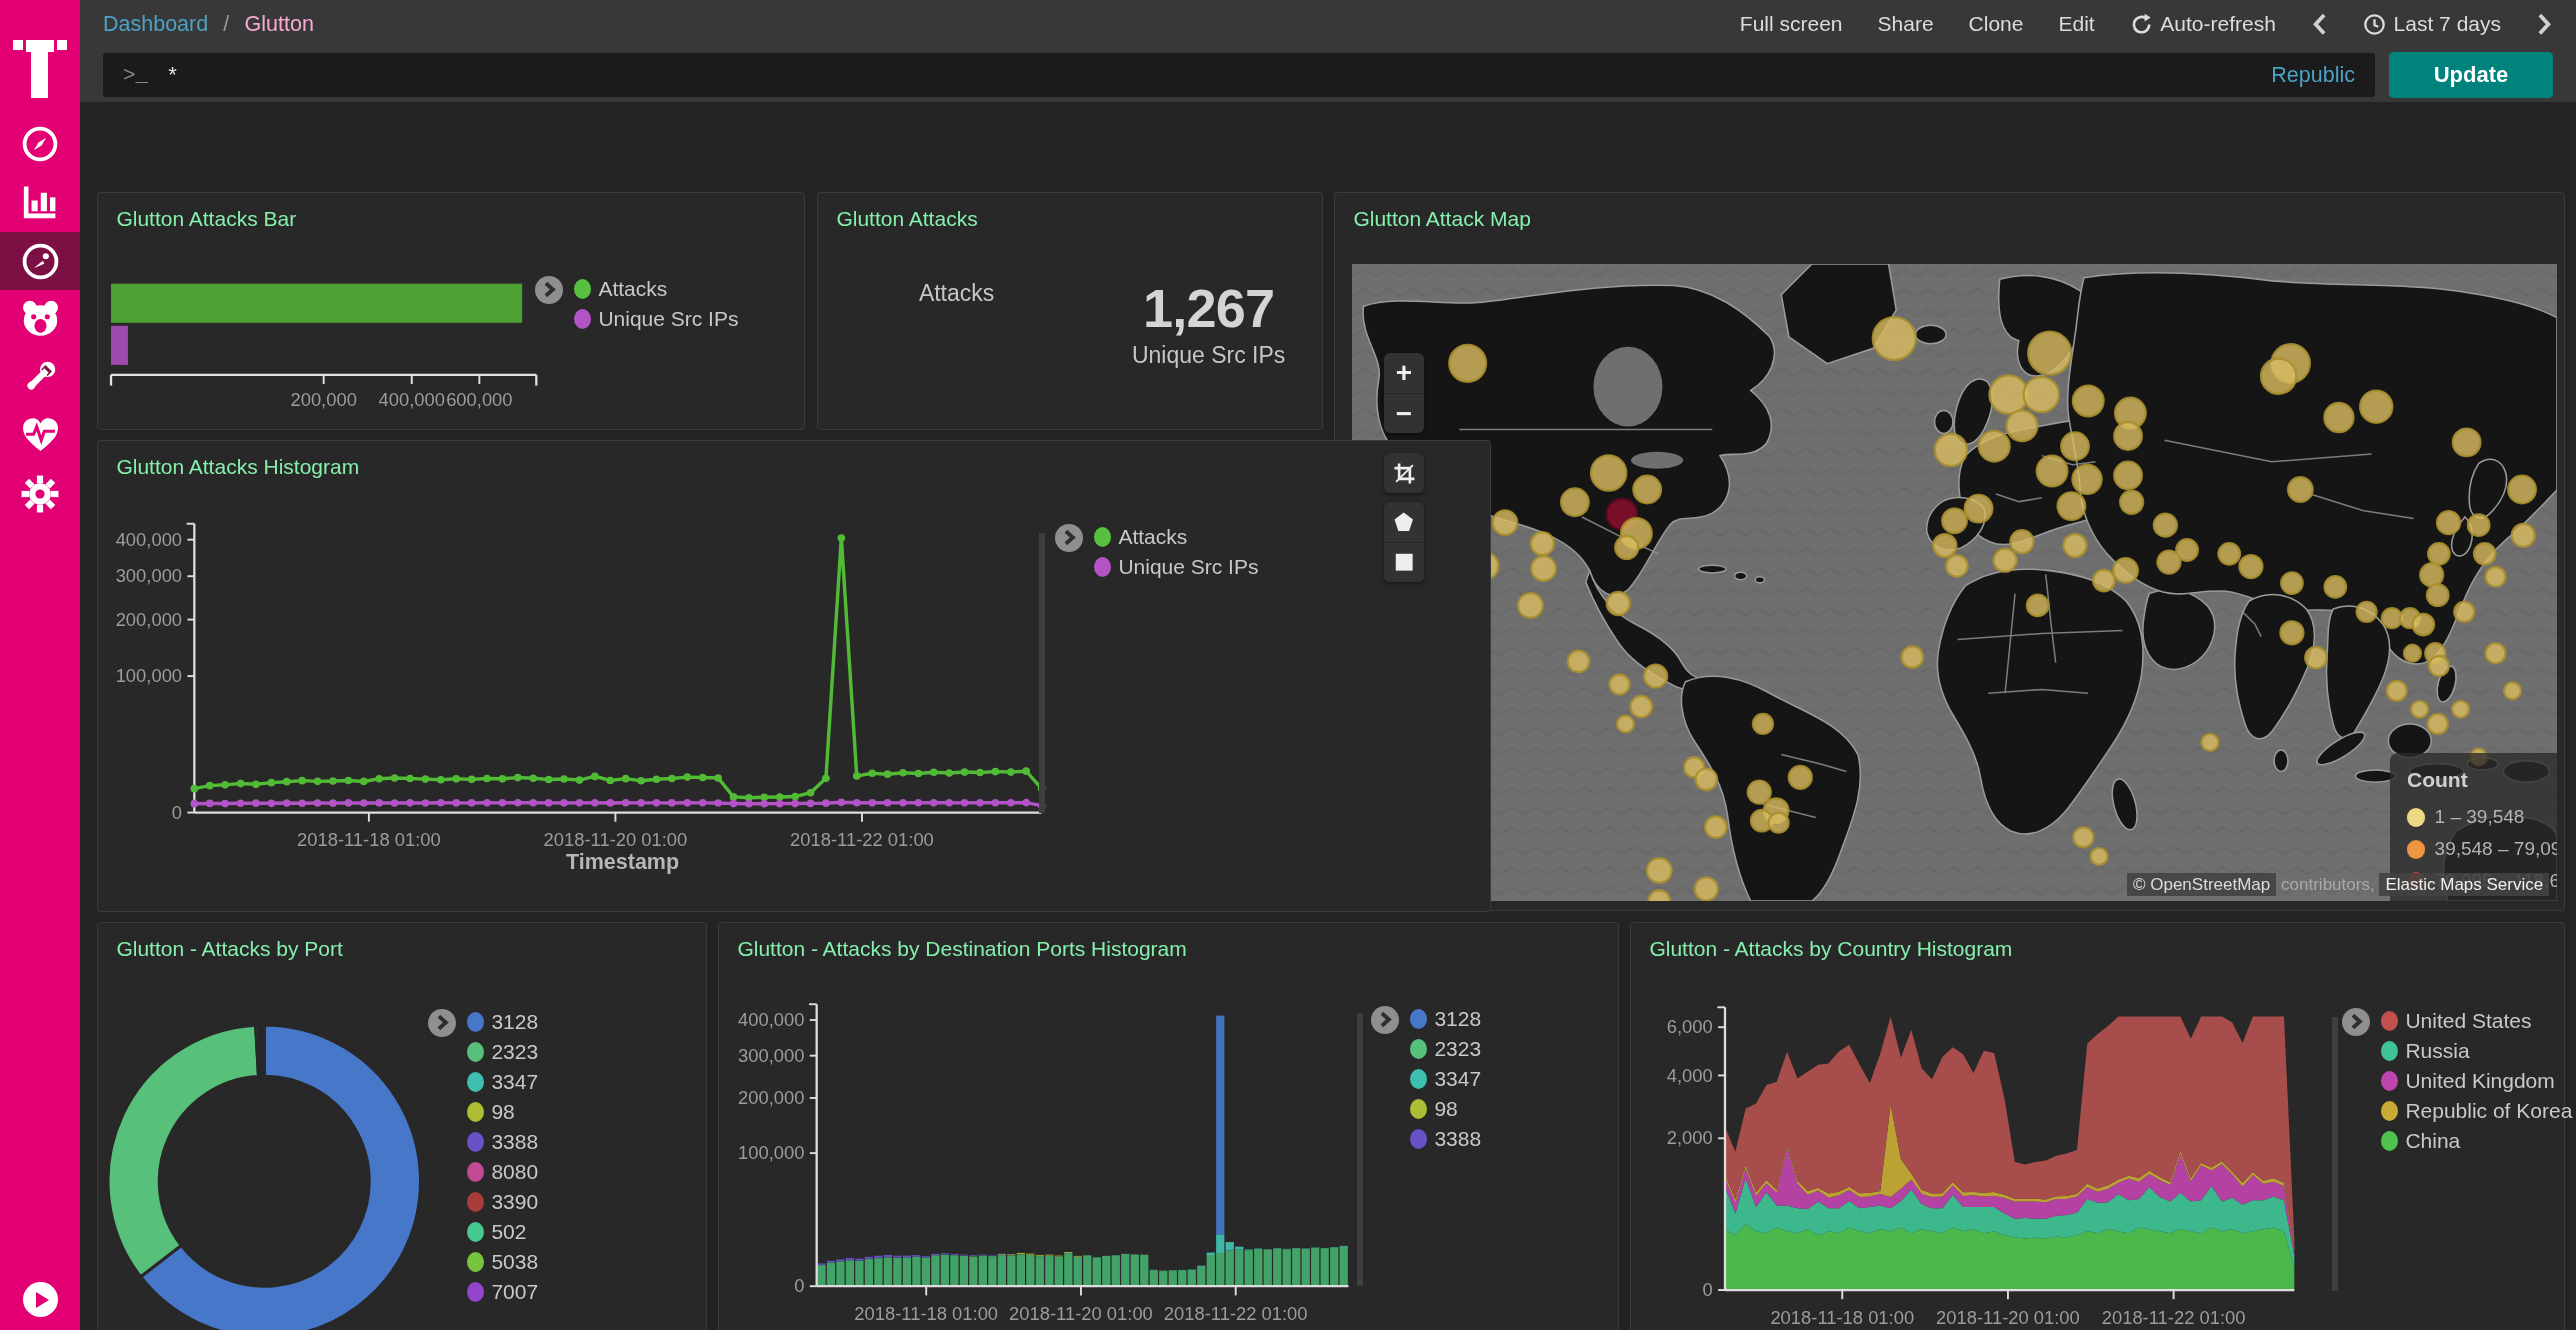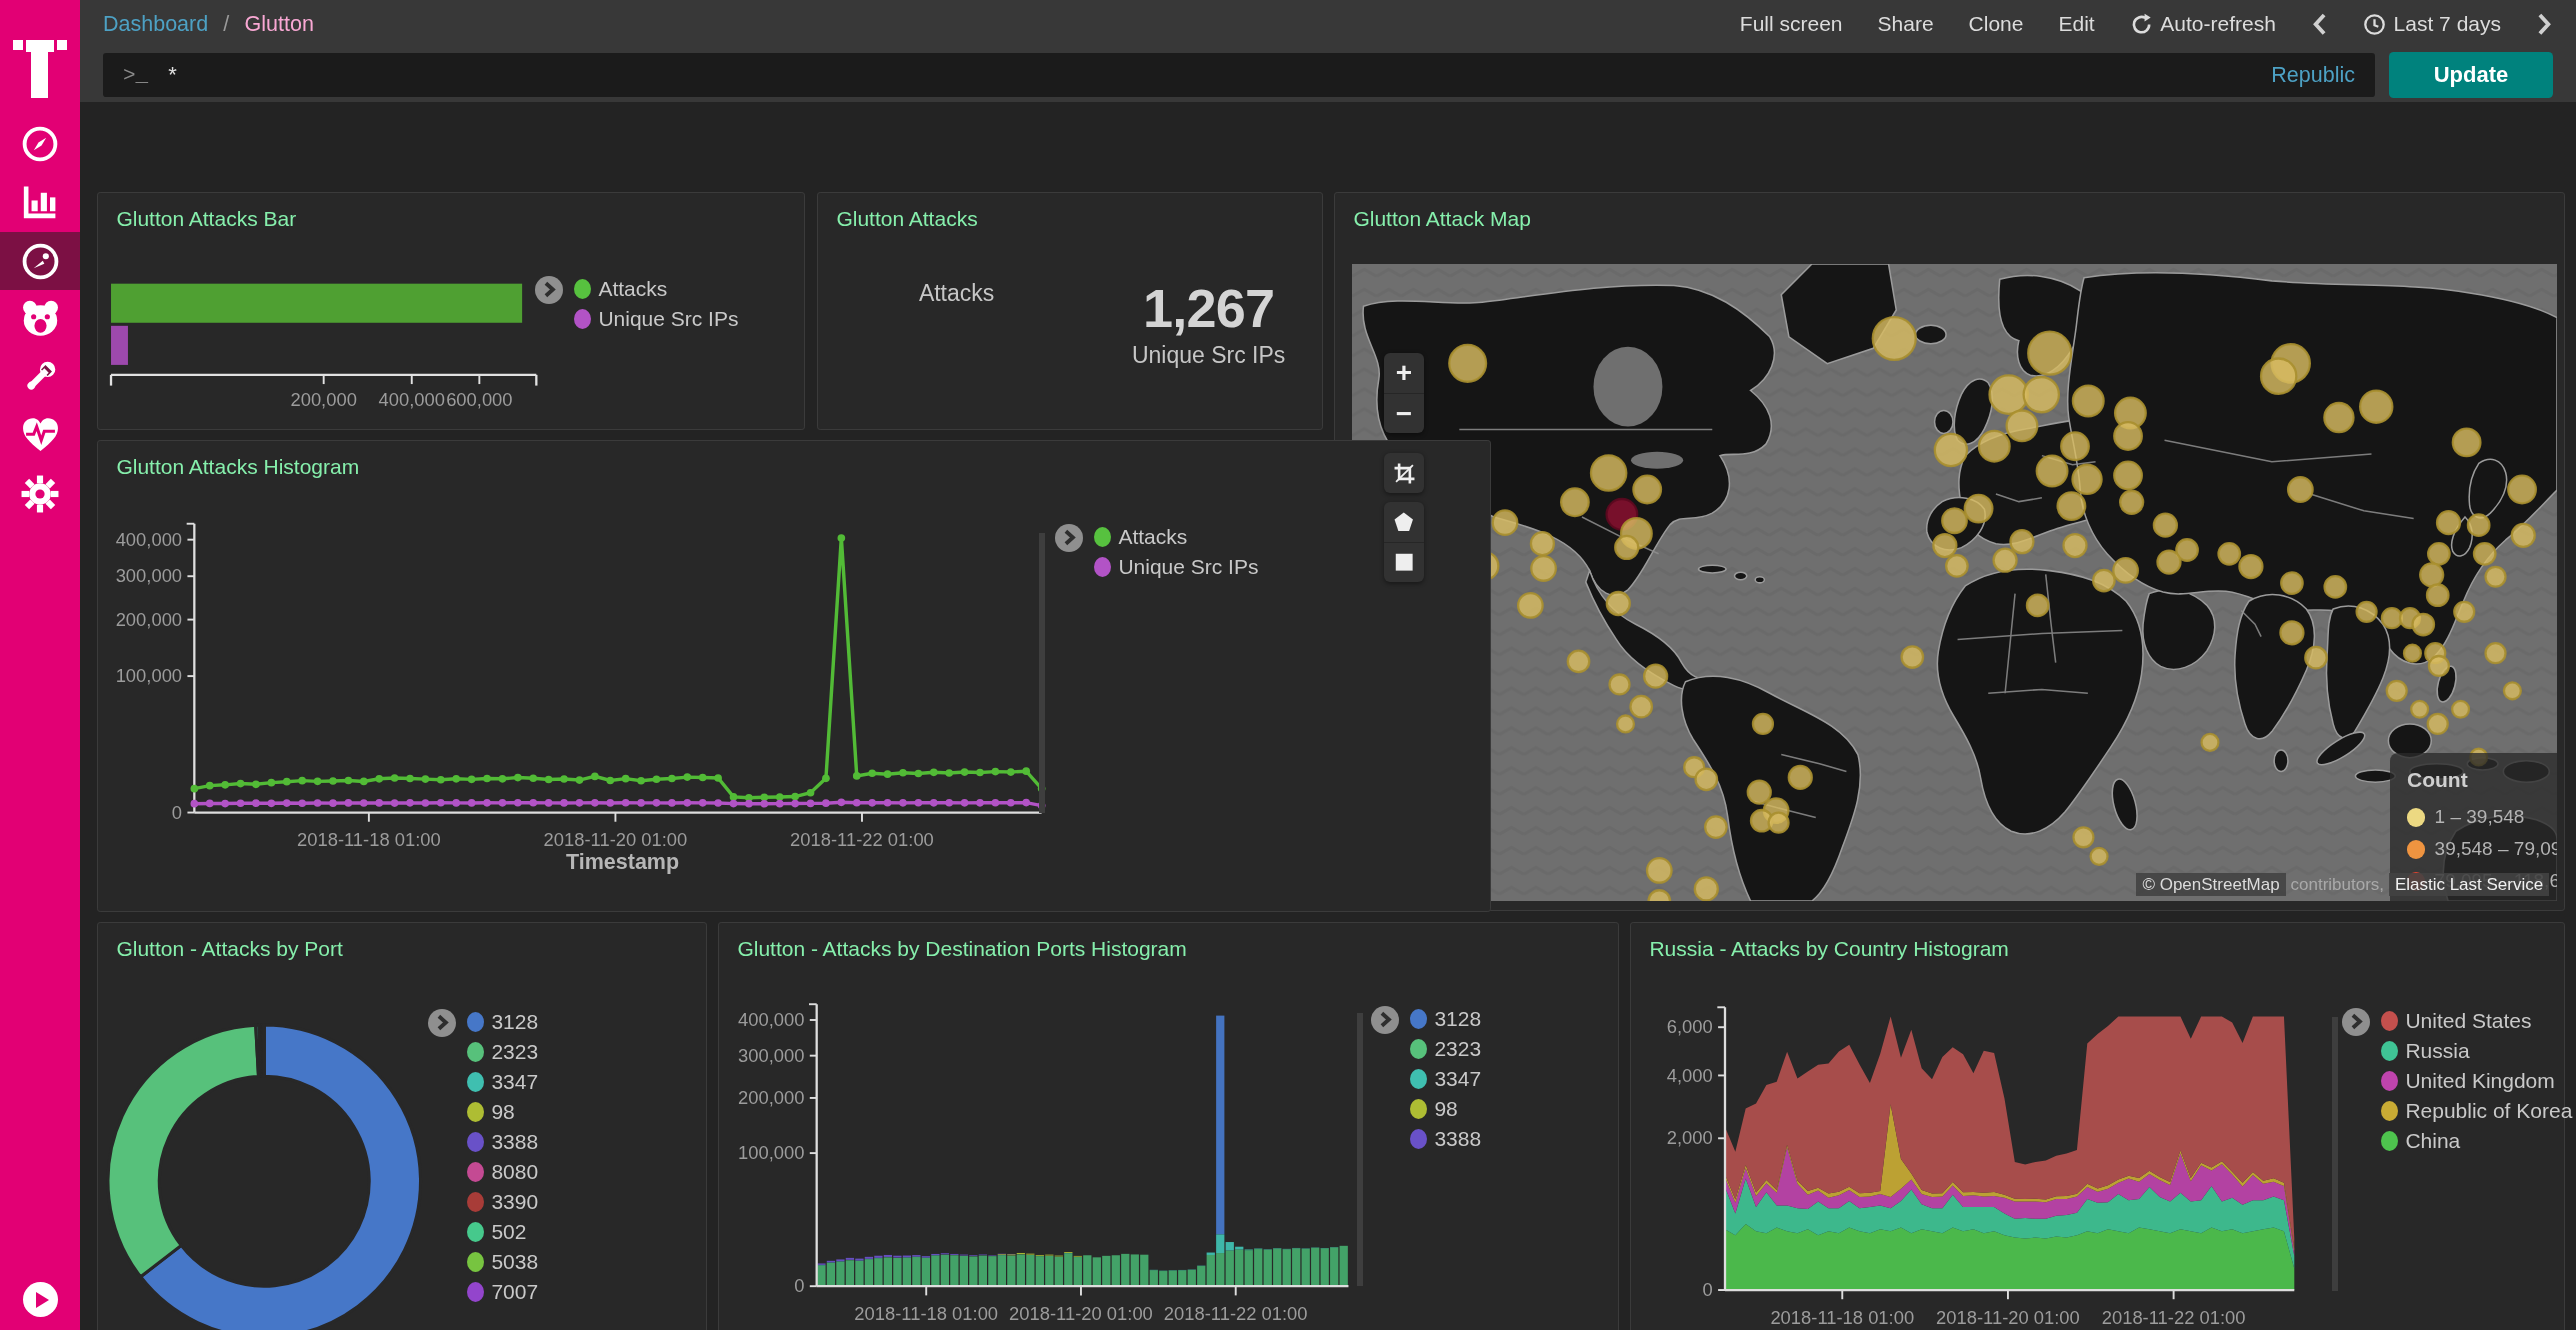--- a/index.html
+++ b/index.html
@@ -509,21 +509,21 @@
             <div class="mrow">
               <span class="mdot" style="background: rgb(232, 67, 46);"></span>
               <span class="mlab">79,095 – 118,642</span>
             </div>
             <div class="mrow"></div>
           </div>
       </div>
 
       
       <div class="attribution">
-        <span class="chip">© OpenStreetMap</span><span> contributors, </span><span class="chip2">Elastic Last Service</span>
+        <span class="chip">© OpenStreetMap</span><span> contributors, </span><span class="chip2">Elastic Maps Service</span>
       </div>
     </div>
   </div>
 
   <div class="panel" id="panelD">
     <div class="panel-title">Glutton Attacks Histogram</div>
     <svg id="svgD" width="1043" height="429" viewBox="0 0 1360 560">
         <line x1="125" y1="108" x2="125" y2="485" stroke="#dedede" stroke-width="3"></line>
         <line x1="115" y1="108" x2="125" y2="108" stroke="#dedede" stroke-width="2.5"></line>
         <line x1="125" y1="485" x2="1231" y2="485" stroke="#dedede" stroke-width="3"></line>
@@ -913,21 +913,21 @@
           </div>
           <div class="legend-item">
             <span class="dot" style="background: rgb(105, 81, 200);"></span>
             <span class="ltext">3388</span>
           </div>
         </div>
     </div>
   </div>
 
   <div class="panel" id="panelG">
-    <div class="panel-title">Russia - Attacks by Country Histogram</div>
+    <div class="panel-title">Glutton - Attacks by Country Histogram</div>
     <svg id="svgG" width="932" height="472" viewBox="0 0 1215 616">
         <path d="M122,399.7888119790373 L135.5090909090909,407.6 L149.01818181818183,392.681609054706 L162.52727272727273,402.3040969903767 L176.03636363636363,404.90471830655633 L189.54545454545456,397.3509762647276 L203.05454545454546,402.3040969903767 L216.56363636363636,404.90471830655633 L230.07272727272726,399.7888119790373 L243.58181818181816,407.6 L257.0909090909091,402.3040969903767 L270.6,404.90471830655633 L284.1090909090909,397.3509762647276 L297.6181818181818,402.3040969903767 L311.1272727272727,404.90471830655633 L324.6363636363636,399.7888119790373 L338.1454545454545,402.3040969903767 L351.6545454545454,397.3509762647276 L365.16363636363633,404.90471830655633 L378.6727272727273,399.7888119790373 L392.1818181818182,402.3040969903767 L405.6909090909091,404.90471830655633 L419.2,397.3509762647276 L432.7090909090909,402.3040969903767 L446.2181818181818,399.7888119790373 L459.72727272727275,404.90471830655633 L473.23636363636365,402.3040969903767 L486.74545454545455,407.6 L500.25454545454545,410.40109890990067 L513.7636363636364,411.84544806080646 L527.2727272727273,410.40109890990067 L540.7818181818182,411.84544806080646 L554.290909090909,408.9865397556683 L567.8,410.40109890990067 L581.3090909090909,407.6 L594.8181818181818,402.3040969903767 L608.3272727272727,404.90471830655633 L621.8363636363636,399.7888119790373 L635.3454545454546,402.3040969903767 L648.8545454545455,404.90471830655633 L662.3636363636364,397.3509762647276 L675.8727272727273,399.7888119790373 L689.3818181818182,402.3040969903767 L702.8909090909091,404.90471830655633 L716.4,399.7888119790373 L729.9090909090909,402.3040969903767 L743.4181818181818,404.90471830655633 L756.9272727272727,397.3509762647276 L770.4363636363636,402.3040969903767 L783.9454545454546,399.7888119790373 L797.4545454545455,404.90471830655633 L810.9636363636364,402.3040969903767 L824.4727272727273,399.7888119790373 L837.9818181818182,397.3509762647276 L851.4909090909091,402.3040969903767 L865,450.9946159022673 L865,479 L851.4909090909091,479 L837.9818181818182,479 L824.4727272727273,479 L810.9636363636364,479 L797.4545454545455,479 L783.9454545454546,479 L770.4363636363636,479 L756.9272727272727,479 L743.4181818181818,479 L729.9090909090909,479 L716.4,479 L702.8909090909091,479 L689.3818181818182,479 L675.8727272727273,479 L662.3636363636364,479 L648.8545454545455,479 L635.3454545454546,479 L621.8363636363636,479 L608.3272727272727,479 L594.8181818181818,479 L581.3090909090909,479 L567.8,479 L554.290909090909,479 L540.7818181818182,479 L527.2727272727273,479 L513.7636363636364,479 L500.25454545454545,479 L486.74545454545455,479 L473.23636363636365,479 L459.72727272727275,479 L446.2181818181818,479 L432.7090909090909,479 L419.2,479 L405.6909090909091,479 L392.1818181818182,479 L378.6727272727273,479 L365.16363636363633,479 L351.6545454545454,479 L338.1454545454545,479 L324.6363636363636,479 L311.1272727272727,479 L297.6181818181818,479 L284.1090909090909,479 L270.6,479 L257.0909090909091,479 L243.58181818181816,479 L230.07272727272726,479 L216.56363636363636,479 L203.05454545454546,479 L189.54545454545456,479 L176.03636363636363,479 L162.52727272727273,479 L149.01818181818183,479 L135.5090909090909,479 L122,479 Z" fill="#4ec44e" opacity="0.92"></path>
         <path d="M122,344.6908961216129 L135.5090909090909,379.000776926095 L149.01818181818183,333.4797555717366 L162.52727272727273,370.5356137853393 L176.03636363636363,351.42940415959123 L189.54545454545456,368.7426925498638 L203.05454545454546,368.7426925498638 L216.56363636363636,372.35867448454934 L230.07272727272726,373.281993382977 L243.58181818181816,363.53084327905503 L257.0909090909091,372.35867448454934 L270.6,372.35867448454934 L284.1090909090909,362.68490408179366 L297.6181818181818,372.35867448454934 L311.1272727272727,370.5356137853393 L324.6363636363636,368.7426925498638 L338.1454545454545,372.35867448454934 L351.6545454545454,362.68490408179366 L365.16363636363633,347.6431050680862 L378.6727272727273,366.9784636090693 L392.1818181818182,372.35867448454934 L405.6909090909091,372.35867448454934 L419.2,354.5413507038768 L432.7090909090909,370.5356137853393 L446.2181818181818,370.5356137853393 L459.72727272727275,370.5356137853393 L473.23636363636365,370.5356137853393 L486.74545454545455,379.000776926095 L500.25454545454545,386.1166488380349 L513.7636363636364,385.0670861322171 L527.2727272727273,386.1166488380349 L540.7818181818182,386.1166488380349 L554.290909090909,381.98650371449105 L567.8,380.98115565793563 L581.3090909090909,378.025151646561 L594.8181818181818,360.18321796855594 L608.3272727272727,365.2415920267192 L621.8363636363636,364.3830258241356 L635.3454545454546,353.7561148429562 L648.8545454545455,361.84507298847 L662.3636363636364,360.18321796855594 L675.8727272727273,344.6908961216129 L689.3818181818182,357.7331296431138 L702.8909090909091,363.53084327905503 L716.4,352.2002305267808 L729.9090909090909,363.53084327905503 L743.4181818181818,361.84507298847 L756.9272727272727,343.2388636102137 L770.4363636363636,363.53084327905503 L783.9454545454546,358.5442883814202 L797.4545454545455,367.8570774598345 L810.9636363636364,361.84507298847 L824.4727272727273,361.84507298847 L837.9818181818182,356.9273608429422 L851.4909090909091,361.84507298847 L865,434.7195997516526 L865,450.9946159022673 L851.4909090909091,402.3040969903767 L837.9818181818182,397.3509762647276 L824.4727272727273,399.7888119790373 L810.9636363636364,402.3040969903767 L797.4545454545455,404.90471830655633 L783.9454545454546,399.7888119790373 L770.4363636363636,402.3040969903767 L756.9272727272727,397.3509762647276 L743.4181818181818,404.90471830655633 L729.9090909090909,402.3040969903767 L716.4,399.7888119790373 L702.8909090909091,404.90471830655633 L689.3818181818182,402.3040969903767 L675.8727272727273,399.7888119790373 L662.3636363636364,397.3509762647276 L648.8545454545455,404.90471830655633 L635.3454545454546,402.3040969903767 L621.8363636363636,399.7888119790373 L608.3272727272727,404.90471830655633 L594.8181818181818,402.3040969903767 L581.3090909090909,407.6 L567.8,410.40109890990067 L554.290909090909,408.9865397556683 L540.7818181818182,411.84544806080646 L527.2727272727273,410.40109890990067 L513.7636363636364,411.84544806080646 L500.25454545454545,410.40109890990067 L486.74545454545455,407.6 L473.23636363636365,402.3040969903767 L459.72727272727275,404.90471830655633 L446.2181818181818,399.7888119790373 L432.7090909090909,402.3040969903767 L419.2,397.3509762647276 L405.6909090909091,404.90471830655633 L392.1818181818182,402.3040969903767 L378.6727272727273,399.7888119790373 L365.16363636363633,404.90471830655633 L351.6545454545454,397.3509762647276 L338.1454545454545,402.3040969903767 L324.6363636363636,399.7888119790373 L311.1272727272727,404.90471830655633 L297.6181818181818,402.3040969903767 L284.1090909090909,397.3509762647276 L270.6,404.90471830655633 L257.0909090909091,402.3040969903767 L243.58181818181816,407.6 L230.07272727272726,399.7888119790373 L216.56363636363636,404.90471830655633 L203.05454545454546,402.3040969903767 L189.54545454545456,397.3509762647276 L176.03636363636363,404.90471830655633 L162.52727272727273,402.3040969903767 L149.01818181818183,392.681609054706 L135.5090909090909,407.6 L122,399.7888119790373 Z" fill="#3fc495" opacity="0.92"></path>
         <path d="M122,332.13852680947156 L135.5090909090909,365.2415920267192 L149.01818181818183,319.9599905200436 L162.52727272727273,356.126875943579 L176.03636363636363,339.67497325705233 L189.54545454545456,352.2002305267808 L203.05454545454546,292.70629888017396 L216.56363636363636,340.38042096331526 L230.07272727272726,354.5413507038768 L243.58181818181816,349.14437602890246 L257.0909090909091,358.5442883814202 L270.6,355.3315723395822 L284.1090909090909,348.39158349655077 L297.6181818181818,357.7331296431138 L311.1272727272727,356.9273608429422 L324.6363636363636,353.7561148429562 L338.1454545454545,357.7331296431138 L351.6545454545454,346.8988674129959 L365.16363636363633,334.8334616867327 L378.6727272727273,353.7561148429562 L392.1818181818182,357.7331296431138 L405.6909090909091,356.9273608429422 L419.2,342.51864032600815 L432.7090909090909,356.126875943579 L446.2181818181818,355.3315723395822 L459.72727272727275,356.9273608429422 L473.23636363636365,356.126875943579 L486.74545454545455,358.5442883814202 L500.25454545454545,363.53084327905503 L513.7636363636364,363.53084327905503 L527.2727272727273,363.53084327905503 L540.7818181818182,364.3830258241356 L554.290909090909,360.18321796855594 L567.8,360.18321796855594 L581.3090909090909,356.9273608429422 L594.8181818181818,344.6908961216129 L608.3272727272727,350.6632075058275 L621.8363636363636,346.8988674129959 L635.3454545454546,338.97307951133655 L648.8545454545455,333.4797555717366 L662.3636363636364,337.579742502111 L675.8727272727273,327.5377274698415 L689.3818181818182,335.5151039843727 L702.8909090909091,341.80219781980134 L716.4,300.7748269528339 L729.9090909090909,336.8881967766765 L743.4181818181818,316.30342067800893 L756.9272727272727,323.0726204532774 L770.4363636363636,314.5056138437452 L783.9454545454546,328.18639114660573 L797.4545454545455,343.9629281670001 L810.9636363636364,328.83785686542285 L824.4727272727273,340.38042096331526 L837.9818181818182,337.579742502111 L851.4909090909091,343.2388636102137 L865,428.5125758232805 L865,434.7195997516526 L851.4909090909091,361.84507298847 L837.9818181818182,356.9273608429422 L824.4727272727273,361.84507298847 L810.9636363636364,361.84507298847 L797.4545454545455,367.8570774598345 L783.9454545454546,358.5442883814202 L770.4363636363636,363.53084327905503 L756.9272727272727,343.2388636102137 L743.4181818181818,361.84507298847 L729.9090909090909,363.53084327905503 L716.4,352.2002305267808 L702.8909090909091,363.53084327905503 L689.3818181818182,357.7331296431138 L675.8727272727273,344.6908961216129 L662.3636363636364,360.18321796855594 L648.8545454545455,361.84507298847 L635.3454545454546,353.7561148429562 L621.8363636363636,364.3830258241356 L608.3272727272727,365.2415920267192 L594.8181818181818,360.18321796855594 L581.3090909090909,378.025151646561 L567.8,380.98115565793563 L554.290909090909,381.98650371449105 L540.7818181818182,386.1166488380349 L527.2727272727273,386.1166488380349 L513.7636363636364,385.0670861322171 L500.25454545454545,386.1166488380349 L486.74545454545455,379.000776926095 L473.23636363636365,370.5356137853393 L459.72727272727275,370.5356137853393 L446.2181818181818,370.5356137853393 L432.7090909090909,370.5356137853393 L419.2,354.5413507038768 L405.6909090909091,372.35867448454934 L392.1818181818182,372.35867448454934 L378.6727272727273,366.9784636090693 L365.16363636363633,347.6431050680862 L351.6545454545454,362.68490408179366 L338.1454545454545,372.35867448454934 L324.6363636363636,368.7426925498638 L311.1272727272727,370.5356137853393 L297.6181818181818,372.35867448454934 L284.1090909090909,362.68490408179366 L270.6,372.35867448454934 L257.0909090909091,372.35867448454934 L243.58181818181816,363.53084327905503 L230.07272727272726,373.281993382977 L216.56363636363636,372.35867448454934 L203.05454545454546,368.7426925498638 L189.54545454545456,368.7426925498638 L176.03636363636363,351.42940415959123 L162.52727272727273,370.5356137853393 L149.01818181818183,333.4797555717366 L135.5090909090909,379.000776926095 L122,344.6908961216129 Z" fill="#bf44ad" opacity="0.92"></path>
         <path d="M122,328.18639114660573 L135.5090909090909,361.0112195685865 L149.01818181818183,315.7019525294552 L162.52727272727273,351.8142333797951 L176.03636363636363,335.5151039843727 L189.54545454545456,348.39158349655077 L203.05454545454546,289.3164923433693 L216.56363636363636,336.54368280875605 L230.07272727272726,349.9015581336952 L243.58181818181816,345.42283129217026 L257.0909090909091,352.97577156020293 L270.6,350.6632075058275 L284.1090909090909,344.32642027137217 L297.6181818181818,352.58740629923835 L311.1272727272727,352.2002305267808 L324.6363636363636,349.9015581336952 L338.1454545454545,236.4662592862276 L351.6545454545454,308.0753607355209 L365.16363636363633,326.89182998729035 L378.6727272727273,348.39158349655077 L392.1818181818182,352.97577156020293 L405.6909090909091,352.58740629923835 L419.2,337.9267866019153 L432.7090909090909,351.42940415959123 L446.2181818181818,351.04573232836424 L459.72727272727275,352.2002305267808 L473.23636363636365,351.04573232836424 L486.74545454545455,354.5413507038768 L500.25454545454545,359.77137346838475 L513.7636363636364,360.18321796855594 L527.2727272727273,359.77137346838475 L540.7818181818182,361.0112195685865 L554.290909090909,356.5264643970914 L567.8,356.126875943579 L581.3090909090909,353.36533734061106 L594.8181818181818,340.38042096331526 L608.3272727272727,346.5283165235796 L621.8363636363636,342.15995019450907 L635.3454545454546,334.8334616867327 L648.8545454545455,329.820389617595 L662.3636363636364,332.80760305995074 L675.8727272727273,323.38730771559796 L689.3818181818182,331.4724849653202 L702.8909090909091,337.9267866019153 L716.4,296.9650033647376 L729.9090909090909,332.80760305995074 L743.4181818181818,313.022316143219 L756.9272727272727,319.03801172682404 L770.4363636363636,310.9676954136039 L783.9454545454546,324.6524725472765 L797.4545454545455,338.97307951133655 L810.9636363636364,324.9703874624703 L824.4727272727273,336.54368280875605 L837.9818181818182,333.14329212967533 L851.4909090909091,338.97307951133655 L865,424.7678068926696 L865,428.5125758232805 L851.4909090909091,343.2388636102137 L837.9818181818182,337.579742502111 L824.4727272727273,340.38042096331526 L810.9636363636364,328.83785686542285 L797.4545454545455,343.9629281670001 L783.9454545454546,328.18639114660573 L770.4363636363636,314.5056138437452 L756.9272727272727,323.0726204532774 L743.4181818181818,316.30342067800893 L729.9090909090909,336.8881967766765 L716.4,300.7748269528339 L702.8909090909091,341.80219781980134 L689.3818181818182,335.5151039843727 L675.8727272727273,327.5377274698415 L662.3636363636364,337.579742502111 L648.8545454545455,333.4797555717366 L635.3454545454546,338.97307951133655 L621.8363636363636,346.8988674129959 L608.3272727272727,350.6632075058275 L594.8181818181818,344.6908961216129 L581.3090909090909,356.9273608429422 L567.8,360.18321796855594 L554.290909090909,360.18321796855594 L540.7818181818182,364.3830258241356 L527.2727272727273,363.53084327905503 L513.7636363636364,363.53084327905503 L500.25454545454545,363.53084327905503 L486.74545454545455,358.5442883814202 L473.23636363636365,356.126875943579 L459.72727272727275,356.9273608429422 L446.2181818181818,355.3315723395822 L432.7090909090909,356.126875943579 L419.2,342.51864032600815 L405.6909090909091,356.9273608429422 L392.1818181818182,357.7331296431138 L378.6727272727273,353.7561148429562 L365.16363636363633,334.8334616867327 L351.6545454545454,346.8988674129959 L338.1454545454545,357.7331296431138 L324.6363636363636,353.7561148429562 L311.1272727272727,356.9273608429422 L297.6181818181818,357.7331296431138 L284.1090909090909,348.39158349655077 L270.6,355.3315723395822 L257.0909090909091,358.5442883814202 L243.58181818181816,349.14437602890246 L230.07272727272726,354.5413507038768 L216.56363636363636,340.38042096331526 L203.05454545454546,292.70629888017396 L189.54545454545456,352.2002305267808 L176.03636363636363,339.67497325705233 L162.52727272727273,356.126875943579 L149.01818181818183,319.9599905200436 L135.5090909090909,365.2415920267192 L122,332.13852680947156 Z" fill="#c9ab34" opacity="0.92"></path>
         <path d="M122,266.1775062495652 L135.5090909090909,298.5879332024772 L149.01818181818183,242.19298996862446 L162.52727272727273,235.45779863408922 L176.03636363636363,211.47894403502482 L189.54545454545456,207.1169001206585 L203.05454545454546,167.93215803029028 L216.56363636363636,203.00129180904315 L230.07272727272726,193.74347577069403 L243.58181818181816,184.9434669738069 L257.0909090909091,183.28117824788097 L270.6,167.7746154311959 L284.1090909090909,158.92283983148928 L297.6181818181818,184.77681548237518 L311.1272727272727,208.92585633400023 L324.6363636363636,170.6226961359485 L338.1454545454545,122 L351.6545454545454,175.75199030395038 L365.16363636363633,139.45276300071862 L378.6727272727273,189.64867508378467 L392.1818181818182,203.89075177024955 L405.6909090909091,174.94483420577467 L419.2,162.30999505704443 L432.7090909090909,171.25918247780197 L446.2181818181818,195.98622892978403 L459.72727272727275,166.8310294826756 L473.23636363636365,169.51199476455412 L486.74545454545455,228.9039230769349 L500.25454545454545,311.8451546987276 L513.7636363636364,315.1026916257997 L527.2727272727273,311.8451546987276 L540.7818181818182,309.8048282194609 L554.290909090909,303.82637843468643 L567.8,300.7748269528339 L581.3090909090909,296.1589403965207 L594.8181818181818,157.24263322042947 L608.3272727272727,144.83696862390428 L621.8363636363636,134.43702261471066 L635.3454545454546,122 L648.8545454545455,122 L662.3636363636364,122 L675.8727272727273,122 L689.3818181818182,122 L702.8909090909091,122 L716.4,122 L729.9090909090909,150.90643689056293 L743.4181818181818,122 L756.9272727272727,122 L770.4363636363636,122 L783.9454545454546,129.91426334142278 L797.4545454545455,156.63382025070644 L810.9636363636364,122 L824.4727272727273,122 L837.9818181818182,122 L851.4909090909091,122 L865,411.84544806080646 L865,424.7678068926696 L851.4909090909091,338.97307951133655 L837.9818181818182,333.14329212967533 L824.4727272727273,336.54368280875605 L810.9636363636364,324.9703874624703 L797.4545454545455,338.97307951133655 L783.9454545454546,324.6524725472765 L770.4363636363636,310.9676954136039 L756.9272727272727,319.03801172682404 L743.4181818181818,313.022316143219 L729.9090909090909,332.80760305995074 L716.4,296.9650033647376 L702.8909090909091,337.9267866019153 L689.3818181818182,331.4724849653202 L675.8727272727273,323.38730771559796 L662.3636363636364,332.80760305995074 L648.8545454545455,329.820389617595 L635.3454545454546,334.8334616867327 L621.8363636363636,342.15995019450907 L608.3272727272727,346.5283165235796 L594.8181818181818,340.38042096331526 L581.3090909090909,353.36533734061106 L567.8,356.126875943579 L554.290909090909,356.5264643970914 L540.7818181818182,361.0112195685865 L527.2727272727273,359.77137346838475 L513.7636363636364,360.18321796855594 L500.25454545454545,359.77137346838475 L486.74545454545455,354.5413507038768 L473.23636363636365,351.04573232836424 L459.72727272727275,352.2002305267808 L446.2181818181818,351.04573232836424 L432.7090909090909,351.42940415959123 L419.2,337.9267866019153 L405.6909090909091,352.58740629923835 L392.1818181818182,352.97577156020293 L378.6727272727273,348.39158349655077 L365.16363636363633,326.89182998729035 L351.6545454545454,308.0753607355209 L338.1454545454545,236.4662592862276 L324.6363636363636,349.9015581336952 L311.1272727272727,352.2002305267808 L297.6181818181818,352.58740629923835 L284.1090909090909,344.32642027137217 L270.6,350.6632075058275 L257.0909090909091,352.97577156020293 L243.58181818181816,345.42283129217026 L230.07272727272726,349.9015581336952 L216.56363636363636,336.54368280875605 L203.05454545454546,289.3164923433693 L189.54545454545456,348.39158349655077 L176.03636363636363,335.5151039843727 L162.52727272727273,351.8142333797951 L149.01818181818183,315.7019525294552 L135.5090909090909,361.0112195685865 L122,328.18639114660573 Z" fill="#b2504e" opacity="0.92"></path>
         <line x1="122" y1="110" x2="122" y2="479" stroke="#dedede" stroke-width="3"></line>
         <line x1="112" y1="110" x2="122" y2="110" stroke="#dedede" stroke-width="2.5"></line>
         <line x1="122" y1="479" x2="865" y2="479" stroke="#dedede" stroke-width="3"></line>
         <line x1="113" y1="479" x2="122" y2="479" stroke="#dedede" stroke-width="2.5"></line>

